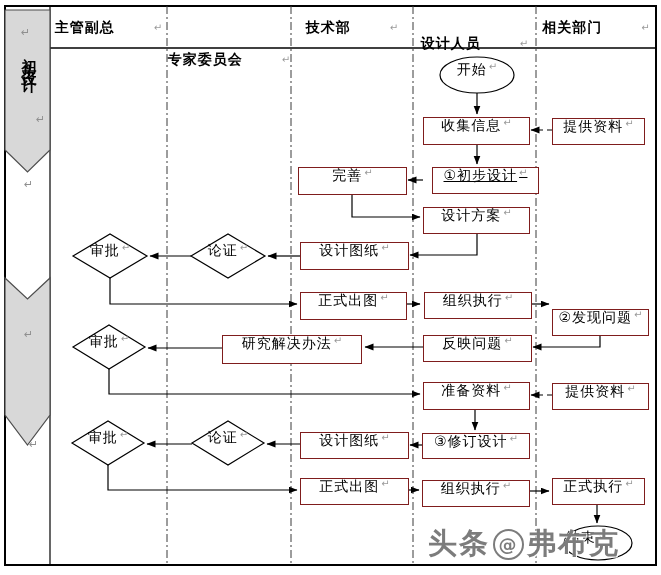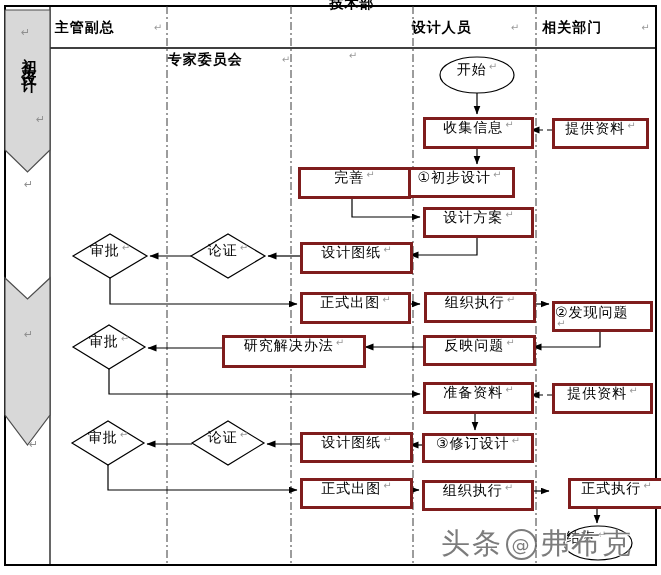--- a/index.html
+++ b/index.html
@@ -3,35 +3,35 @@
 <meta charset="utf-8">
 <style>
   html,body{margin:0;padding:0;background:#ffffff;}
   #stage{
     position:relative;width:661px;height:575px;background:#ffffff;overflow:hidden;
     font-family:"DejaVu Sans","Liberation Sans",sans-serif;color:#000;
   }
   #shapes{position:absolute;left:0;top:0;width:661px;height:575px;}
   .node{position:absolute;display:flex;align-items:flex-start;justify-content:center;
         font-size:14px;line-height:1;white-space:nowrap;z-index:3;}
-  .rect{border:3px solid #7f1d1d;background:#fff;}
+  .rect{border:1px solid #7f1d1d;background:#fff;}
   .free{border:none;background:transparent;}
   .lbl{letter-spacing:1px;}
   .ret{color:#9a9a9a;font-size:10px;margin-left:2px;font-weight:normal;}
   .hdr{position:absolute;top:7px;height:41px;display:flex;align-items:center;justify-content:center;
        font-weight:bold;font-size:14px;z-index:3;gap:37px;}
   .side-ret{position:absolute;color:#8f8f8f;font-size:11px;z-index:3;}
   #phase-label{
     position:absolute;left:18px;top:45px;width:20px;z-index:3;
     writing-mode:vertical-rl;text-orientation:upright;
     font-size:15px;font-weight:bold;letter-spacing:7px;color:#000;
   }
   #watermark{
-    position:absolute;left:441px;top:524px;z-index:5;display:flex;align-items:center;
-    font-size:29px;font-weight:normal;color:rgba(95,95,95,0.82);letter-spacing:2px;
+    position:absolute;left:428px;top:524px;z-index:5;display:flex;align-items:center;
+    font-size:29px;font-weight:bold;color:rgba(95,95,95,0.82);letter-spacing:2px;
     text-shadow:0 0 2px #fff,1px 1px 0 #fff;
   }
   #watermark .at-circle{
     display:inline-flex;align-items:center;justify-content:center;
     width:27px;height:27px;border:2px solid rgba(95,95,95,0.82);border-radius:50%;
     font-size:18px;margin:0 3px;
   }
 </style>
 </head>
 <body>
@@ -101,25 +101,25 @@
   </svg>
 
   <div class="hdr" style="left:50px;width:117px;">
     <span class="lbl">主管副总</span>
       <span class="ret">↵</span>
   </div>
   <div class="hdr" style="left:167px;width:124px;margin-top:32px;">
     <span class="lbl">专家委员会</span>
       <span class="ret">↵</span>
   </div>
-  <div class="hdr" style="left:291px;width:122px;flex-direction:column;">
+  <div class="hdr" style="left:291px;width:122px;">
     <span class="lbl">技术部</span>
       <span class="ret">↵</span>
   </div>
-  <div class="hdr" style="left:404px;width:123px;">
+  <div class="hdr" style="left:413px;width:123px;margin-top:16px;">
     <span class="lbl">设计人员</span>
       <span class="ret">↵</span>
   </div>
   <div class="hdr" style="left:536px;width:120px;">
     <span class="lbl">相关部门</span>
       <span class="ret">↵</span>
   </div>
 
   <span class="side-ret" style="left:21px;top:26px;">↵</span>
   <div id="phase-label">初步设计</div>
@@ -134,21 +134,21 @@
   </div>
 
   <div class="node rect" style="left:423px;top:117px;width:105px;height:26px;">
     <span class="lbl">收集信息</span>
       <span class="ret">↵</span>
   </div>
   <div class="node rect" style="left:552px;top:118px;width:91px;height:25px;">
     <span class="lbl">提供资料</span>
       <span class="ret">↵</span>
   </div>
-  <div class="node rect" style="left:404px;top:167px;width:105px;height:25px;">
+  <div class="node rect" style="left:432px;top:167px;width:105px;height:25px;text-decoration:underline;">
     <span class="lbl">①初步设计</span>
       <span class="ret">↵</span>
   </div>
   <div class="node rect" style="left:298px;top:167px;width:107px;height:26px;">
     <span class="lbl">完善</span>
       <span class="ret">↵</span>
   </div>
   <div class="node rect" style="left:423px;top:207px;width:105px;height:25px;">
     <span class="lbl">设计方案</span>
       <span class="ret">↵</span>
@@ -167,21 +167,21 @@
   </div>
 
   <div class="node rect" style="left:300px;top:292px;width:105px;height:26px;">
     <span class="lbl">正式出图</span>
       <span class="ret">↵</span>
   </div>
   <div class="node rect" style="left:424px;top:292px;width:106px;height:25px;">
     <span class="lbl">组织执行</span>
       <span class="ret">↵</span>
   </div>
-  <div class="node rect" style="left:552px;top:301px;width:95px;height:25px;flex-direction:column;">
+  <div class="node rect" style="left:552px;top:309px;width:95px;height:25px;">
     <span class="lbl">②发现问题</span>
       <span class="ret">↵</span>
   </div>
 
   <div class="node rect" style="left:423px;top:335px;width:107px;height:25px;">
     <span class="lbl">反映问题</span>
       <span class="ret">↵</span>
   </div>
   <div class="node rect" style="left:222px;top:335px;width:138px;height:27px;">
     <span class="lbl">研究解决办法</span>
@@ -219,21 +219,21 @@
   </div>
 
   <div class="node rect" style="left:300px;top:478px;width:107px;height:25px;">
     <span class="lbl">正式出图</span>
       <span class="ret">↵</span>
   </div>
   <div class="node rect" style="left:422px;top:480px;width:106px;height:25px;">
     <span class="lbl">组织执行</span>
       <span class="ret">↵</span>
   </div>
-  <div class="node rect" style="left:568px;top:478px;width:91px;height:25px;">
+  <div class="node rect" style="left:552px;top:478px;width:91px;height:25px;">
     <span class="lbl">正式执行</span>
       <span class="ret">↵</span>
   </div>
   <div class="node free" style="left:552px;top:530px;width:68px;height:26px;">
     <span class="lbl">结束</span>
       <span class="ret">↵</span>
   </div>
 
   <div id="watermark">
     <span>头条</span>

